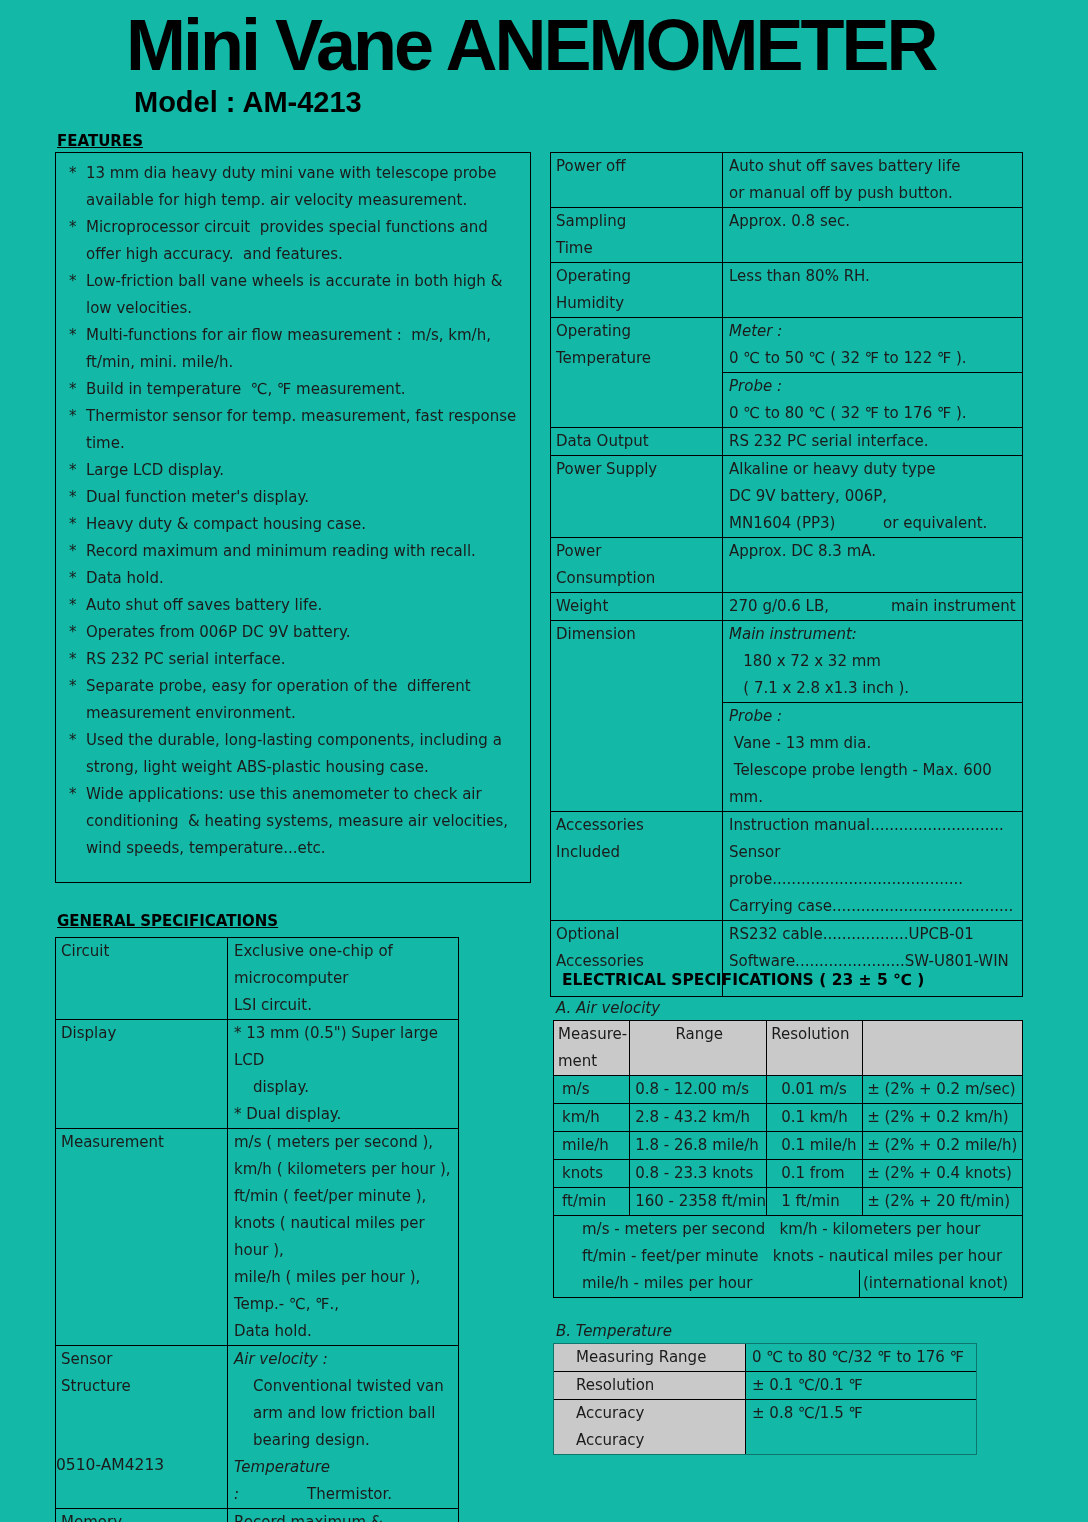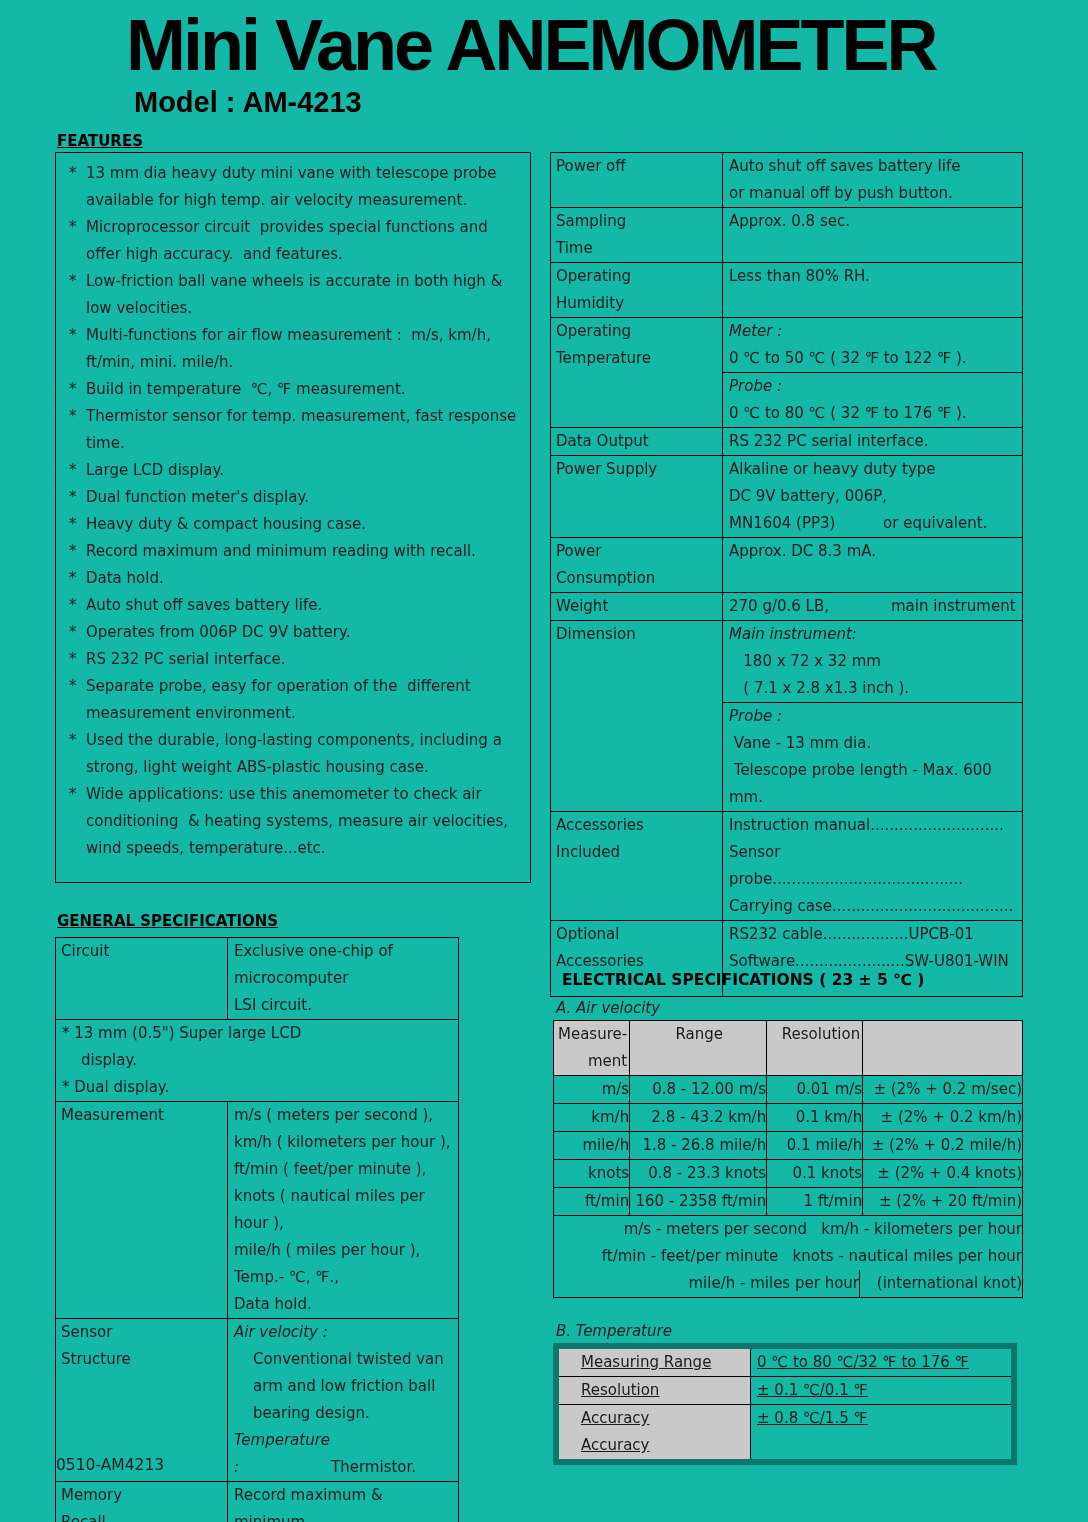--- a/index.html
+++ b/index.html
@@ -28,40 +28,40 @@
   .svalue.split { padding:0; }
   .split .sub { padding:0 3px 0 6px; }
   .split .sub + .sub { border-top:1px solid #000; }
   .row-tall { min-height:76px; }
 
   .general-table { position:absolute; left:55px; top:937px; width:404px; border:1px solid #000; }
   .grow { display:flex; border-top:1px solid #000; }
   .grow:first-child { border-top:none; }
   .glabel { width:172px; flex-shrink:0; border-right:1px solid #000; padding:0 3px 0 5px; }
   .gvalue { flex:1; padding:0 3px 0 6px; }
-  .temp-line .tval { margin-left:92px; }
+  .temp-line .tval { margin-left:68px; }
 
   .h-electrical { position:absolute; left:562px; top:967px; font-weight:bold; font-size:15.5px; color:#000; }
   .a-label { position:absolute; left:556px; top:995px; font-style:italic; }
   .a-table { position:absolute; left:553px; top:1020px; width:470px; border-collapse:collapse; font-size:15px; line-height:27px; }
-  .a-table th, .a-table td { border:1px solid #000; text-align:right; vertical-align:top; font-weight:normal; }
+  .a-table th, .a-table td { border:1px solid #000; text-align:left; vertical-align:top; font-weight:normal; }
   .a-table th { background:#c9c9c9; height:55px; padding:0 2px 0 4px; }
   .a-table th.th-center { text-align:center; }
   .a-table td.c0 { padding-left:8px; }
   .a-table td.c1 { padding-left:5px; }
   .a-table td.c2 { padding-left:14px; }
   .a-table td.c3 { padding-left:4px; }
   .notes-cell { padding:0 !important; }
   .note-line { padding-left:28px; }
   .note-last { display:flex; }
   .note-last .l { flex:1; padding-left:28px; }
   .note-last .r { width:163px; border-left:1px solid #000; padding-left:3px; }
 
   .b-label { position:absolute; left:556px; top:1318px; font-style:italic; }
-  .b-table { position:absolute; left:553px; top:1343px; width:464px; border:6px solid #0f766e;text-decoration:underline; }
+  .b-table { position:absolute; left:553px; top:1343px; width:424px; border:1px solid #0f766e; }
   .brow { display:flex; border-top:1px solid #000; }
   .brow:first-child { border-top:none; }
   .blabel { width:192px; flex-shrink:0; background:#c9c9c9; border-right:1px solid #000; padding:0 3px 0 22px; }
   .bvalue { flex:1; padding:0 3px 0 6px; }
 
   .footer { position:absolute; left:56px; top:1452px; width:967px; display:flex; justify-content:space-between; font-size:15.5px; }
 </style>
 </head>
 <body>
 
@@ -182,20 +182,21 @@
 
   <div class="sect-h h-general">GENERAL SPECIFICATIONS</div>
 
   <div class="general-table">
     <div class="grow">
       <div class="glabel pre">Circuit</div>
       <div class="gvalue pre">Exclusive one-chip of microcomputer
 LSI circuit.</div>
     </div>
     <div class="grow">
+      <div class="glabel pre">Display</div>
       <div class="gvalue pre">* 13 mm (0.5") Super large LCD
     display.
 * Dual display.</div>
     </div>
     <div class="grow">
       <div class="glabel pre">Measurement</div>
       <div class="gvalue pre">m/s ( meters per second ),
 km/h ( kilometers per hour ),
 ft/min ( feet/per minute ),
 knots ( nautical miles per hour ),
@@ -256,21 +257,21 @@
       </tr>
       <tr>
         <td class="c0">mile/h</td>
         <td class="c1">1.8 - 26.8 mile/h</td>
         <td class="c2">0.1 mile/h</td>
         <td class="c3">± (2% + 0.2 mile/h)</td>
       </tr>
       <tr>
         <td class="c0">knots</td>
         <td class="c1">0.8 - 23.3 knots</td>
-        <td class="c2">0.1 knots</td>
+        <td class="c2">0.1 from</td>
         <td class="c3">± (2% + 0.4 knots)</td>
       </tr>
       <tr>
         <td class="c0">ft/min</td>
         <td class="c1">160 - 2358 ft/min</td>
         <td class="c2">1 ft/min</td>
         <td class="c3">± (2% + 20 ft/min)</td>
       </tr>
       <tr>
         <td class="notes-cell" colspan="4">

